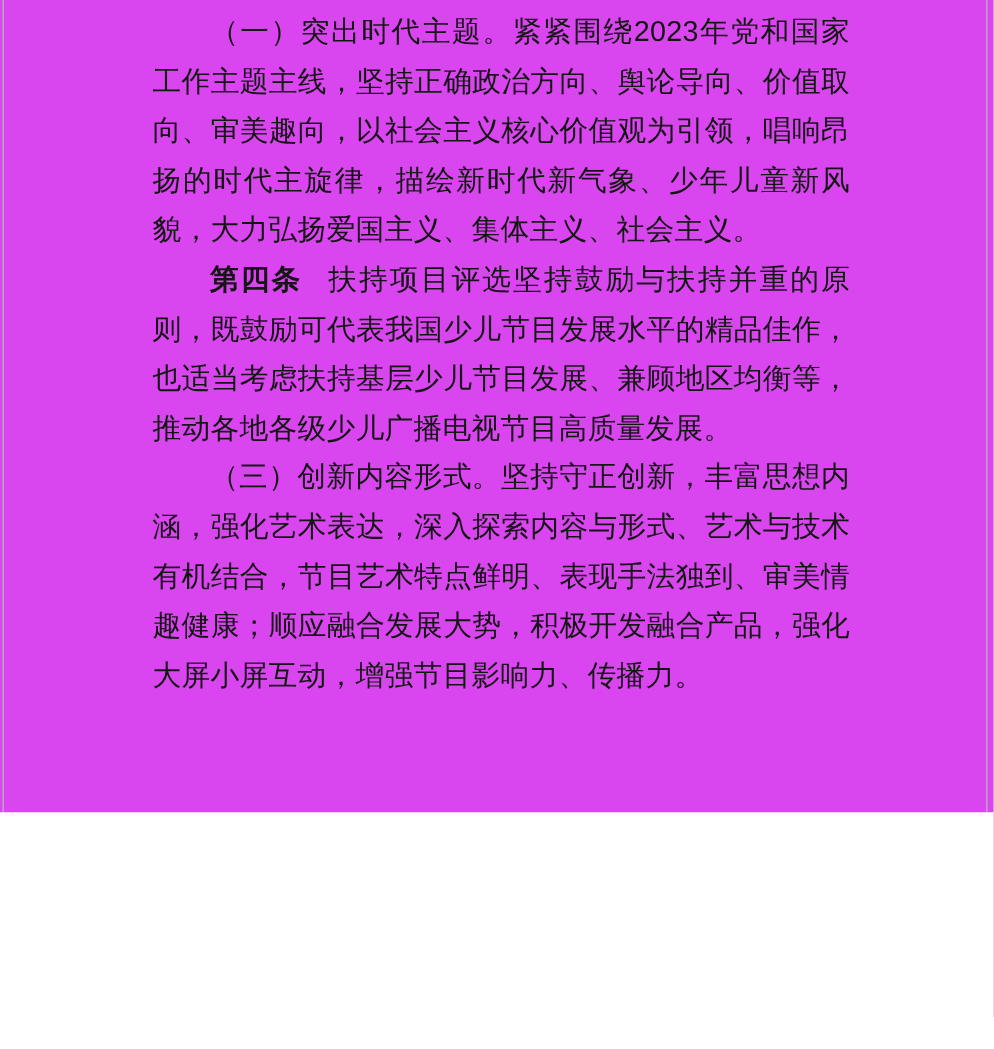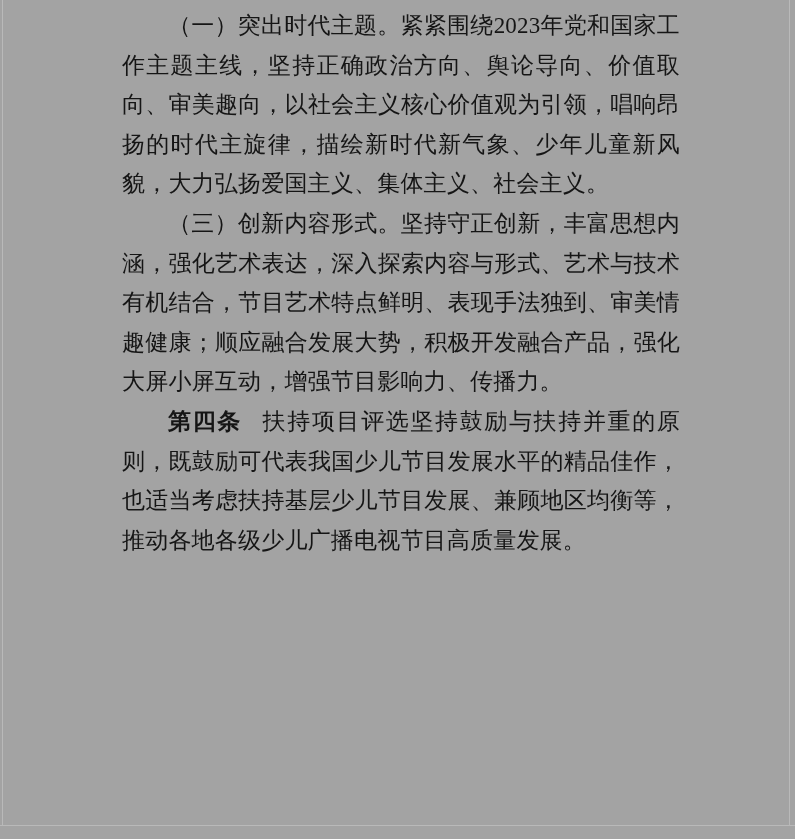--- a/index.html
+++ b/index.html
@@ -3,24 +3,24 @@
 <meta charset="utf-8">
 <style>
   html, body {
     margin: 0;
     padding: 0;
     background: #ffffff;
   }
   .page {
     position: relative;
     width: 795px;
-    height: 839px;
-    background: #a3a3a3;
+    height: 650px;
+    background: #d946ef;
     overflow: hidden;
-    font-family: Liberation Serif, serif;
+    font-family: Liberation Sans, sans-serif;
   }
   
   .edge-left {
     position: absolute;
     left: 2px; top: 0;
     width: 1px; height: 826px;
     background: #b9b9b9;
   }
   .edge-right {
     position: absolute;
@@ -58,16 +58,16 @@
 </head>
 <body>
 
 <div class="page">
   <div class="edge-left"></div>
   <div class="edge-right"></div>
   <div class="edge-bottom"></div>
 
   <div class="content">
     <p class="para"><span class="lead"></span><span>（一）突出时代主题。紧紧围绕2023年党和国家工作主题主线，坚持正确政治方向、舆论导向、价值取向、审美趣向，以社会主义核心价值观为引领，唱响昂扬的时代主旋律，描绘新时代新气象、少年儿童新风貌，大力弘扬爱国主义、集体主义、社会主义。</span></p>
+    <p class="para"><span class="lead">第四条</span><span>扶持项目评选坚持鼓励与扶持并重的原则，既鼓励可代表我国少儿节目发展水平的精品佳作，也适当考虑扶持基层少儿节目发展、兼顾地区均衡等，推动各地各级少儿广播电视节目高质量发展。</span></p>
     <p class="para"><span class="lead"></span><span>（三）创新内容形式。坚持守正创新，丰富思想内涵，强化艺术表达，深入探索内容与形式、艺术与技术有机结合，节目艺术特点鲜明、表现手法独到、审美情趣健康；顺应融合发展大势，积极开发融合产品，强化大屏小屏互动，增强节目影响力、传播力。</span></p>
-    <p class="para"><span class="lead">第四条</span><span>扶持项目评选坚持鼓励与扶持并重的原则，既鼓励可代表我国少儿节目发展水平的精品佳作，也适当考虑扶持基层少儿节目发展、兼顾地区均衡等，推动各地各级少儿广播电视节目高质量发展。</span></p>
   </div>
 </div>
 
 </body></html>

